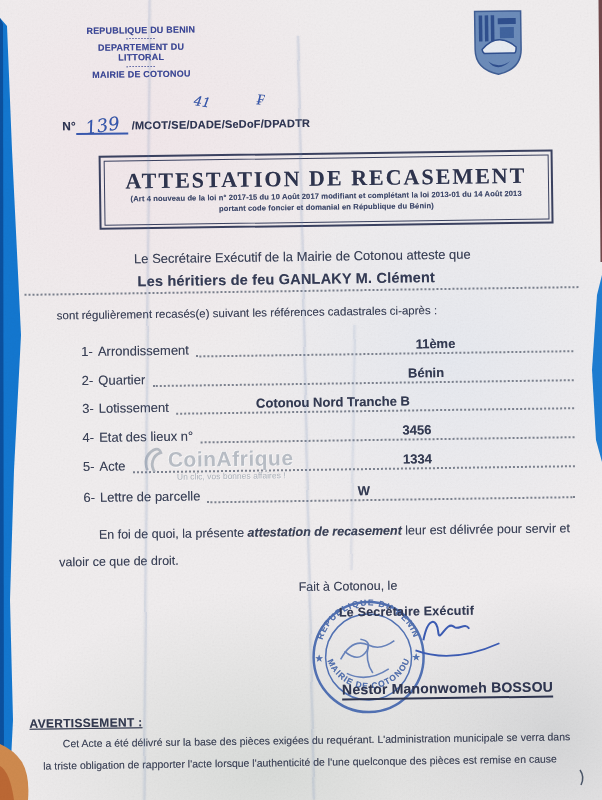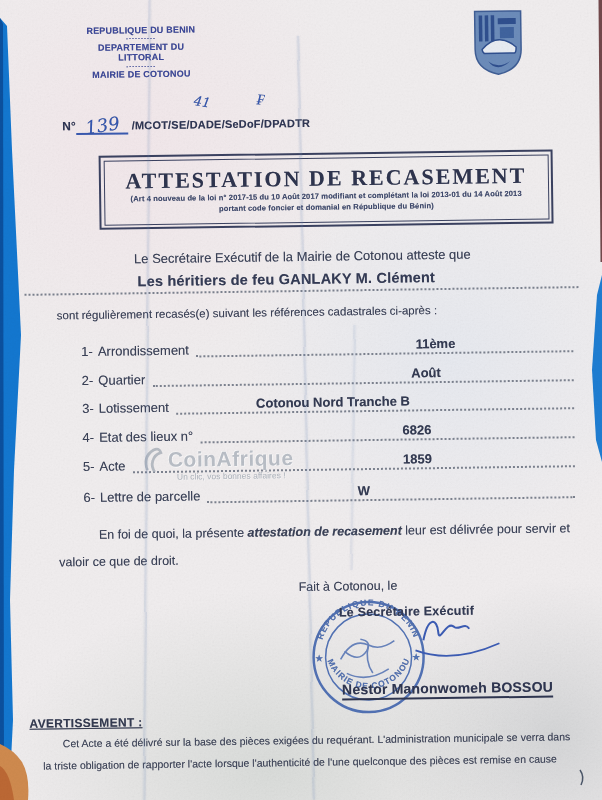--- a/index.html
+++ b/index.html
@@ -144,39 +144,39 @@
     <div class="field" style="top:338px;--vx:72%">
       <span class="f-num">1-</span>
       <span class="f-label">Arrondissement</span>
       <span class="f-line"></span>
       <span class="f-value">11ème</span>
     </div>
     <div class="field" style="top:367px;--vx:70%">
       <span class="f-num">2-</span>
       <span class="f-label">Quartier</span>
       <span class="f-line"></span>
-      <span class="f-value">Août</span>
+      <span class="f-value">Bénin</span>
     </div>
     <div class="field" style="top:395px;--vx:51%">
       <span class="f-num">3-</span>
       <span class="f-label">Lotissement</span>
       <span class="f-line"></span>
       <span class="f-value">Cotonou Nord Tranche B</span>
     </div>
     <div class="field" style="top:424px;--vx:68%">
       <span class="f-num">4-</span>
       <span class="f-label">Etat des lieux n°</span>
       <span class="f-line"></span>
-      <span class="f-value">6826</span>
+      <span class="f-value">3456</span>
     </div>
     <div class="field" style="top:453px;--vx:68%">
       <span class="f-num">5-</span>
       <span class="f-label">Acte</span>
       <span class="f-line"></span>
-      <span class="f-value">1859</span>
+      <span class="f-value">1334</span>
     </div>
     <div class="field" style="top:484px;--vx:57%">
       <span class="f-num">6-</span>
       <span class="f-label">Lettre de parcelle</span>
       <span class="f-line"></span>
       <span class="f-value">W</span>
     </div>
 
     <div class="abs wm">
       <svg width="22" height="28" viewBox="0 0 24 30">

